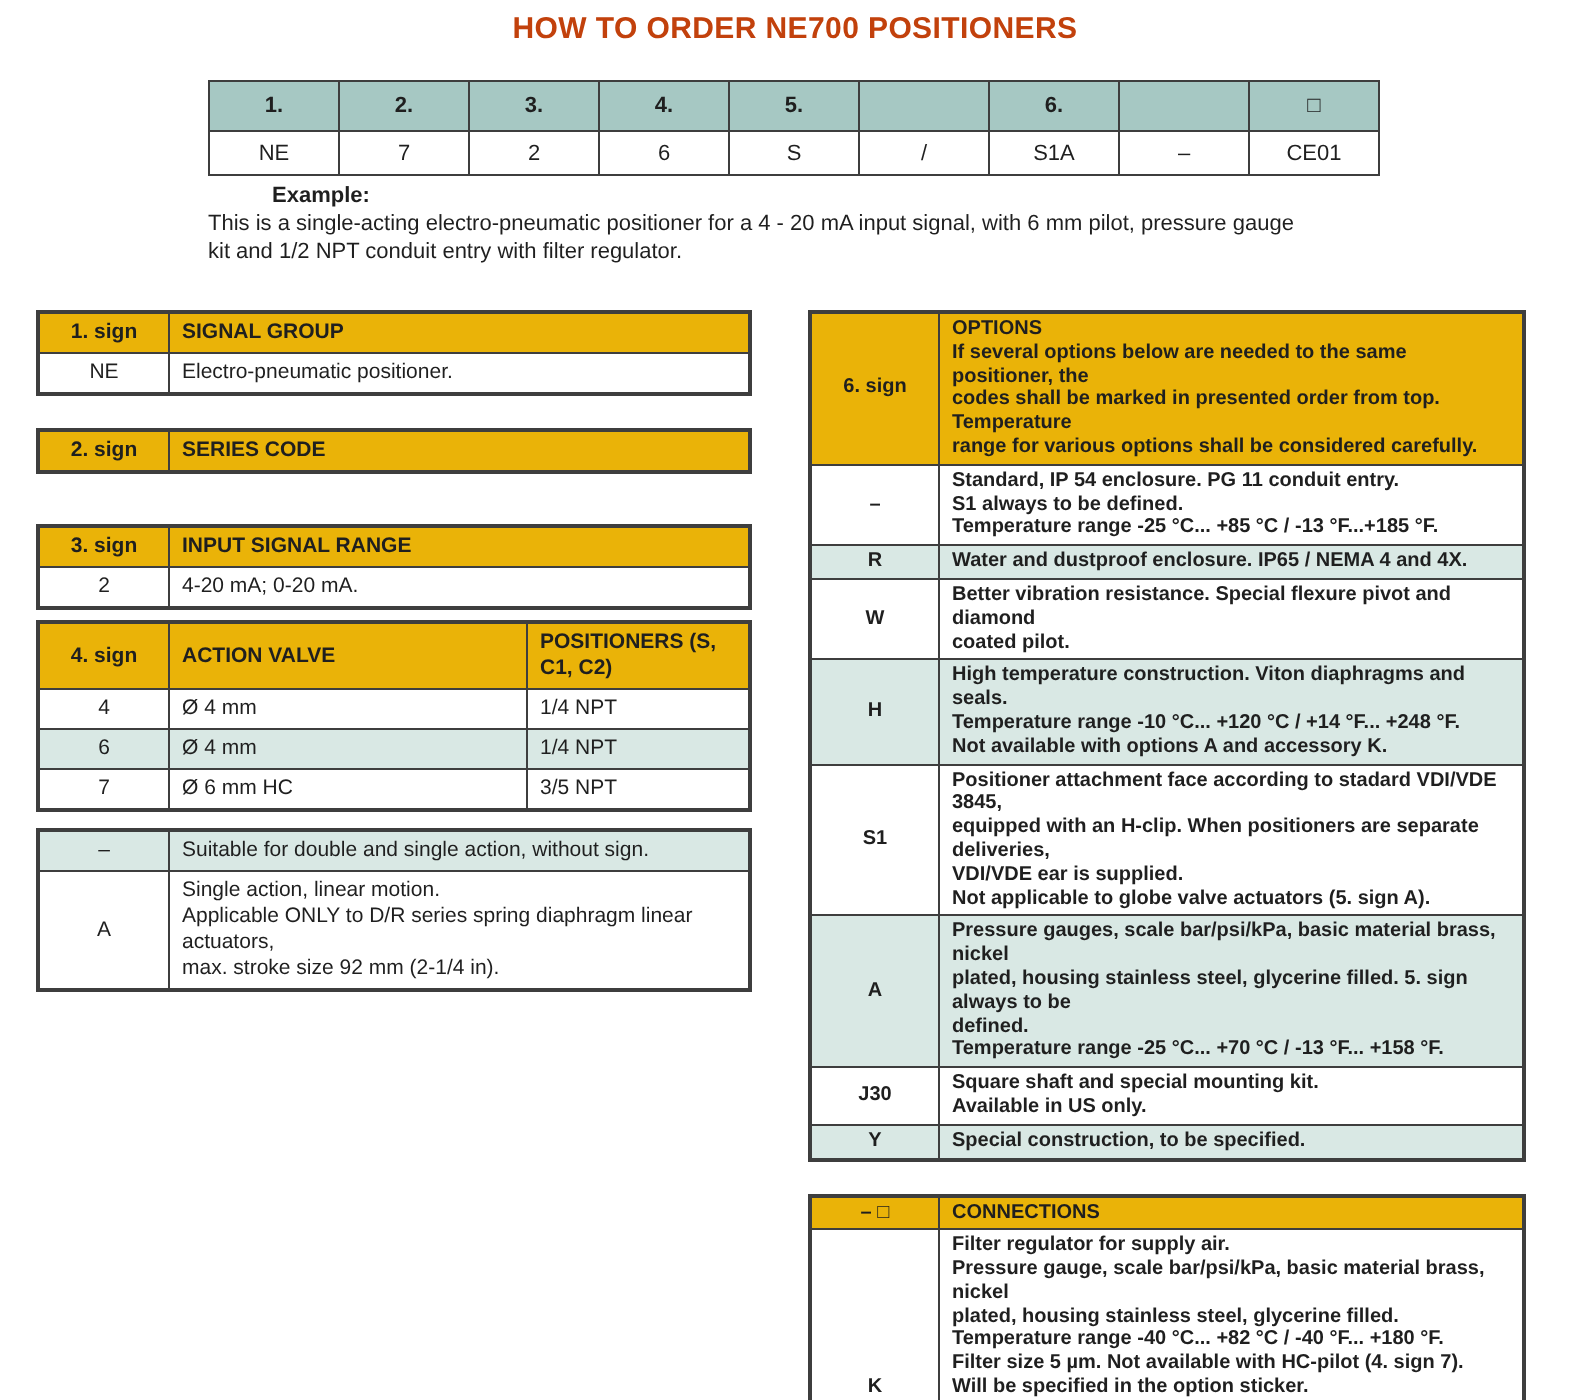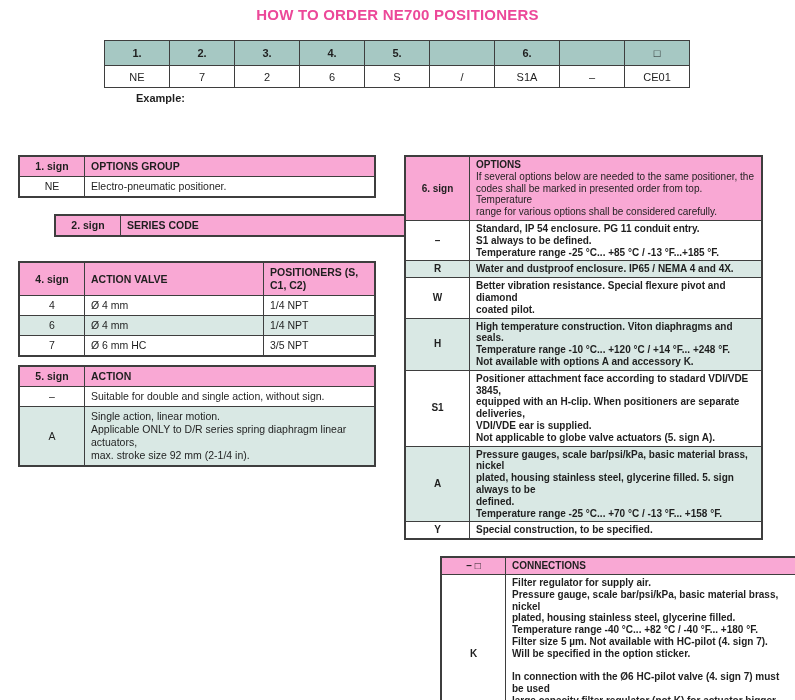--- a/index.html
+++ b/index.html
@@ -3,21 +3,21 @@
 <meta charset="utf-8">
 <style>
   html,body{margin:0;padding:0;}
   body{
     width:795px;height:700px;position:relative;overflow:hidden;
     background:#ffffff;color:#1f1f1f;
     font-family:"Liberation Sans", sans-serif;
   }
   .page-title{
     position:absolute;top:6px;left:0;width:100%;
-    text-align:center;font-size:15px;font-weight:bold;color:#ec4899;
+    text-align:center;font-size:15px;font-weight:bold;color:#c2410c;
     letter-spacing:.2px;
   }
   
   .order-table{
     position:absolute;left:104px;top:40px;width:586px;
     border-collapse:collapse;table-layout:fixed;
   }
   .order-table td{
     border:1.5px solid #3e3e3e;text-align:center;vertical-align:middle;
     font-size:11px;height:21px;padding:0;background:#fff;
@@ -33,26 +33,26 @@
   table.sig{
     width:100%;border-collapse:collapse;table-layout:fixed;
     border:2px solid #3e3e3e;
   }
   table.sig td{
     border:1px solid #3e3e3e;vertical-align:middle;background:#fff;
   }
   .col-left table.sig td{font-size:10.5px;line-height:13px;padding:3px 6px;}
   .col-right table.sig td{font-size:10px;line-height:1.18;padding:2px 6px;font-weight:bold;}
   table.sig td.c1{text-align:center;padding-left:1px;padding-right:1px;}
-  table.sig tr.hdr td{background:#f9a8d4;font-weight:bold;}
+  table.sig tr.hdr td{background:#eab308;font-weight:bold;}
   table.sig tr:nth-child(odd):not(.hdr) td{background:#d9e8e4;}
   .desc{white-space:pre-line;}
-  .opt-sub{font-weight:normal;white-space:pre-line;display:block;}
-  
-  .mt16{margin-top:16px;margin-left:36px;} .mt25{margin-top:25px;} .mt19{margin-top:24px;} .mt8{margin-top:8px;}
+  .opt-sub{font-weight:bold;white-space:pre-line;display:block;}
+  
+  .mt16{margin-top:16px;} .mt25{margin-top:25px;} .mt19{margin-top:5px;} .mt8{margin-top:8px;}
   .col-left .c1{width:62px;}
   .col-right .c1{width:61px;}
   .pilot-col{width:166px;}
 </style>
 </head>
 <body>
 
 <div class="page-title">HOW TO ORDER NE700 POSITIONERS</div>
 
 <table class="order-table">
@@ -77,46 +77,60 @@
     <td>/</td>
     <td>S1A</td>
     <td>–</td>
     <td>CE01</td>
   </tr>
 </tbody>
   </table>
 
 <div class="example">
   <div class="lbl">Example:</div>
+  <div class="txt">This is a single-acting electro-pneumatic positioner for a 4 - 20 mA input signal, with 6 mm pilot, pressure gauge
+kit and 1/2 NPT conduit entry with filter regulator.</div>
 </div>
 
 <div class="col-left">
 
   <table class="sig">
     <tbody>
         <tr class="hdr">
       <td class="c1">1. sign</td>
-      <td>OPTIONS GROUP</td>
+      <td>SIGNAL GROUP</td>
     </tr>
     <tr>
       <td class="c1">NE</td>
       <td class="desc">Electro-pneumatic positioner.</td>
     </tr>
   </tbody>
     </table>
 
   <table class="sig mt16">
     <tbody>
         <tr class="hdr">
       <td class="c1">2. sign</td>
       <td>SERIES CODE</td>
     </tr>
   </tbody>
     </table>
 
+  <table class="sig mt25">
+    <tbody>
+        <tr class="hdr">
+      <td class="c1">3. sign</td>
+      <td>INPUT SIGNAL RANGE</td>
+    </tr>
+    <tr>
+      <td class="c1">2</td>
+      <td class="desc">4-20 mA; 0-20 mA.</td>
+    </tr>
+  </tbody>
+    </table>
 
   <table class="sig mt19">
     <tbody>
         <tr class="hdr">
       <td class="c1">4. sign</td>
       <td class="pilot-col">ACTION VALVE</td>
       <td>POSITIONERS (S, C1, C2)</td>
     </tr>
     <tr>
       <td class="c1">4</td>
@@ -131,24 +145,20 @@
     <tr>
       <td class="c1">7</td>
       <td class="pilot-col">Ø 6 mm HC</td>
       <td>3/5 NPT</td>
     </tr>
   </tbody>
     </table>
 
   <table class="sig mt8">
     <tbody>
-        <tr class="hdr">
-      <td class="c1">5. sign</td>
-      <td>ACTION</td>
-    </tr>
     <tr>
       <td class="c1">–</td>
       <td class="desc">Suitable for double and single action, without sign.</td>
     </tr>
     <tr>
       <td class="c1">A</td>
       <td class="desc">Single action, linear motion.
 Applicable ONLY to D/R series spring diaphragm linear actuators,
 max. stroke size 92 mm (2-1/4 in).</td>
     </tr>
@@ -199,20 +209,25 @@
 Not applicable to globe valve actuators (5. sign A).</td>
     </tr>
     <tr>
       <td class="c1">A</td>
       <td class="desc">Pressure gauges, scale bar/psi/kPa, basic material brass, nickel
 plated, housing stainless steel, glycerine filled. 5. sign always to be
 defined.
 Temperature range -25 °C... +70 °C / -13 °F... +158 °F.</td>
     </tr>
     <tr>
+      <td class="c1">J30</td>
+      <td class="desc">Square shaft and special mounting kit.
+Available in US only.</td>
+    </tr>
+    <tr>
       <td class="c1">Y</td>
       <td class="desc">Special construction, to be specified.</td>
     </tr>
   </tbody>
     </table>
 
   <table class="sig mt16">
     <tbody>
         <tr class="hdr">
       <td class="c1">– □</td>

